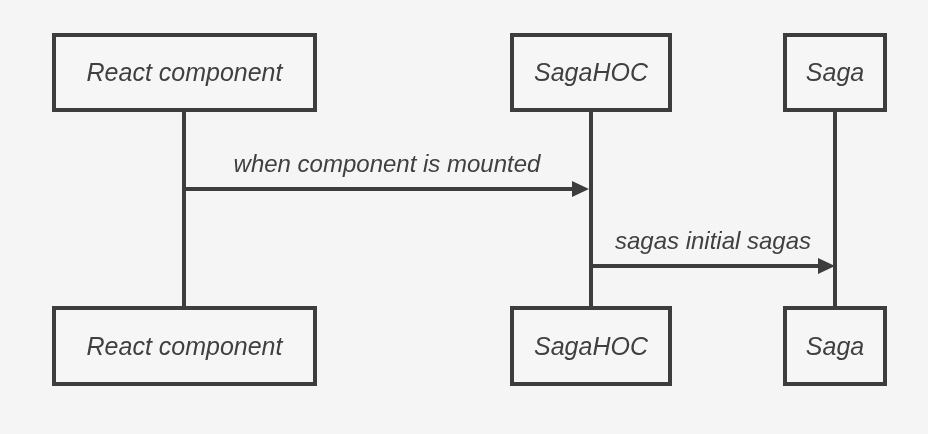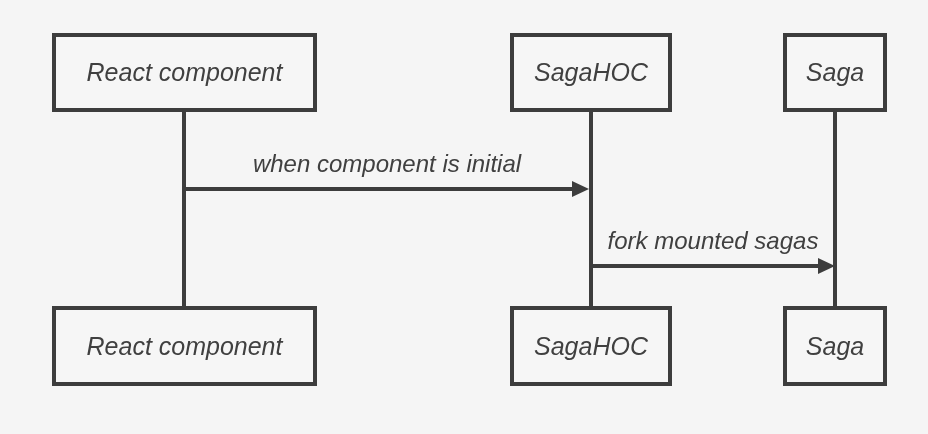--- a/index.html
+++ b/index.html
@@ -88,25 +88,25 @@
 <div class="stage">
 
   <div class="actor-box box-react-top">React component</div>
   <div class="actor-box box-sagahoc-top">SagaHOC</div>
   <div class="actor-box box-saga-top">Saga</div>
 
   <div class="lifeline lifeline-react"></div>
   <div class="lifeline lifeline-sagahoc"></div>
   <div class="lifeline lifeline-saga"></div>
 
-  <div class="msg-label msg1-label">when component is initial</div>
+  <div class="msg-label msg1-label">when component is mounted</div>
   <div class="msg-line msg1-line"></div>
   <div class="arrowhead msg1-arrow"></div>
 
-  <div class="msg-label msg2-label">fork mounted sagas</div>
+  <div class="msg-label msg2-label">sagas initial sagas</div>
   <div class="msg-line msg2-line"></div>
   <div class="arrowhead msg2-arrow"></div>
 
   <div class="actor-box box-react-bot">React component</div>
   <div class="actor-box box-sagahoc-bot">SagaHOC</div>
   <div class="actor-box box-saga-bot">Saga</div>
 
 </div>
 
 </body></html>

